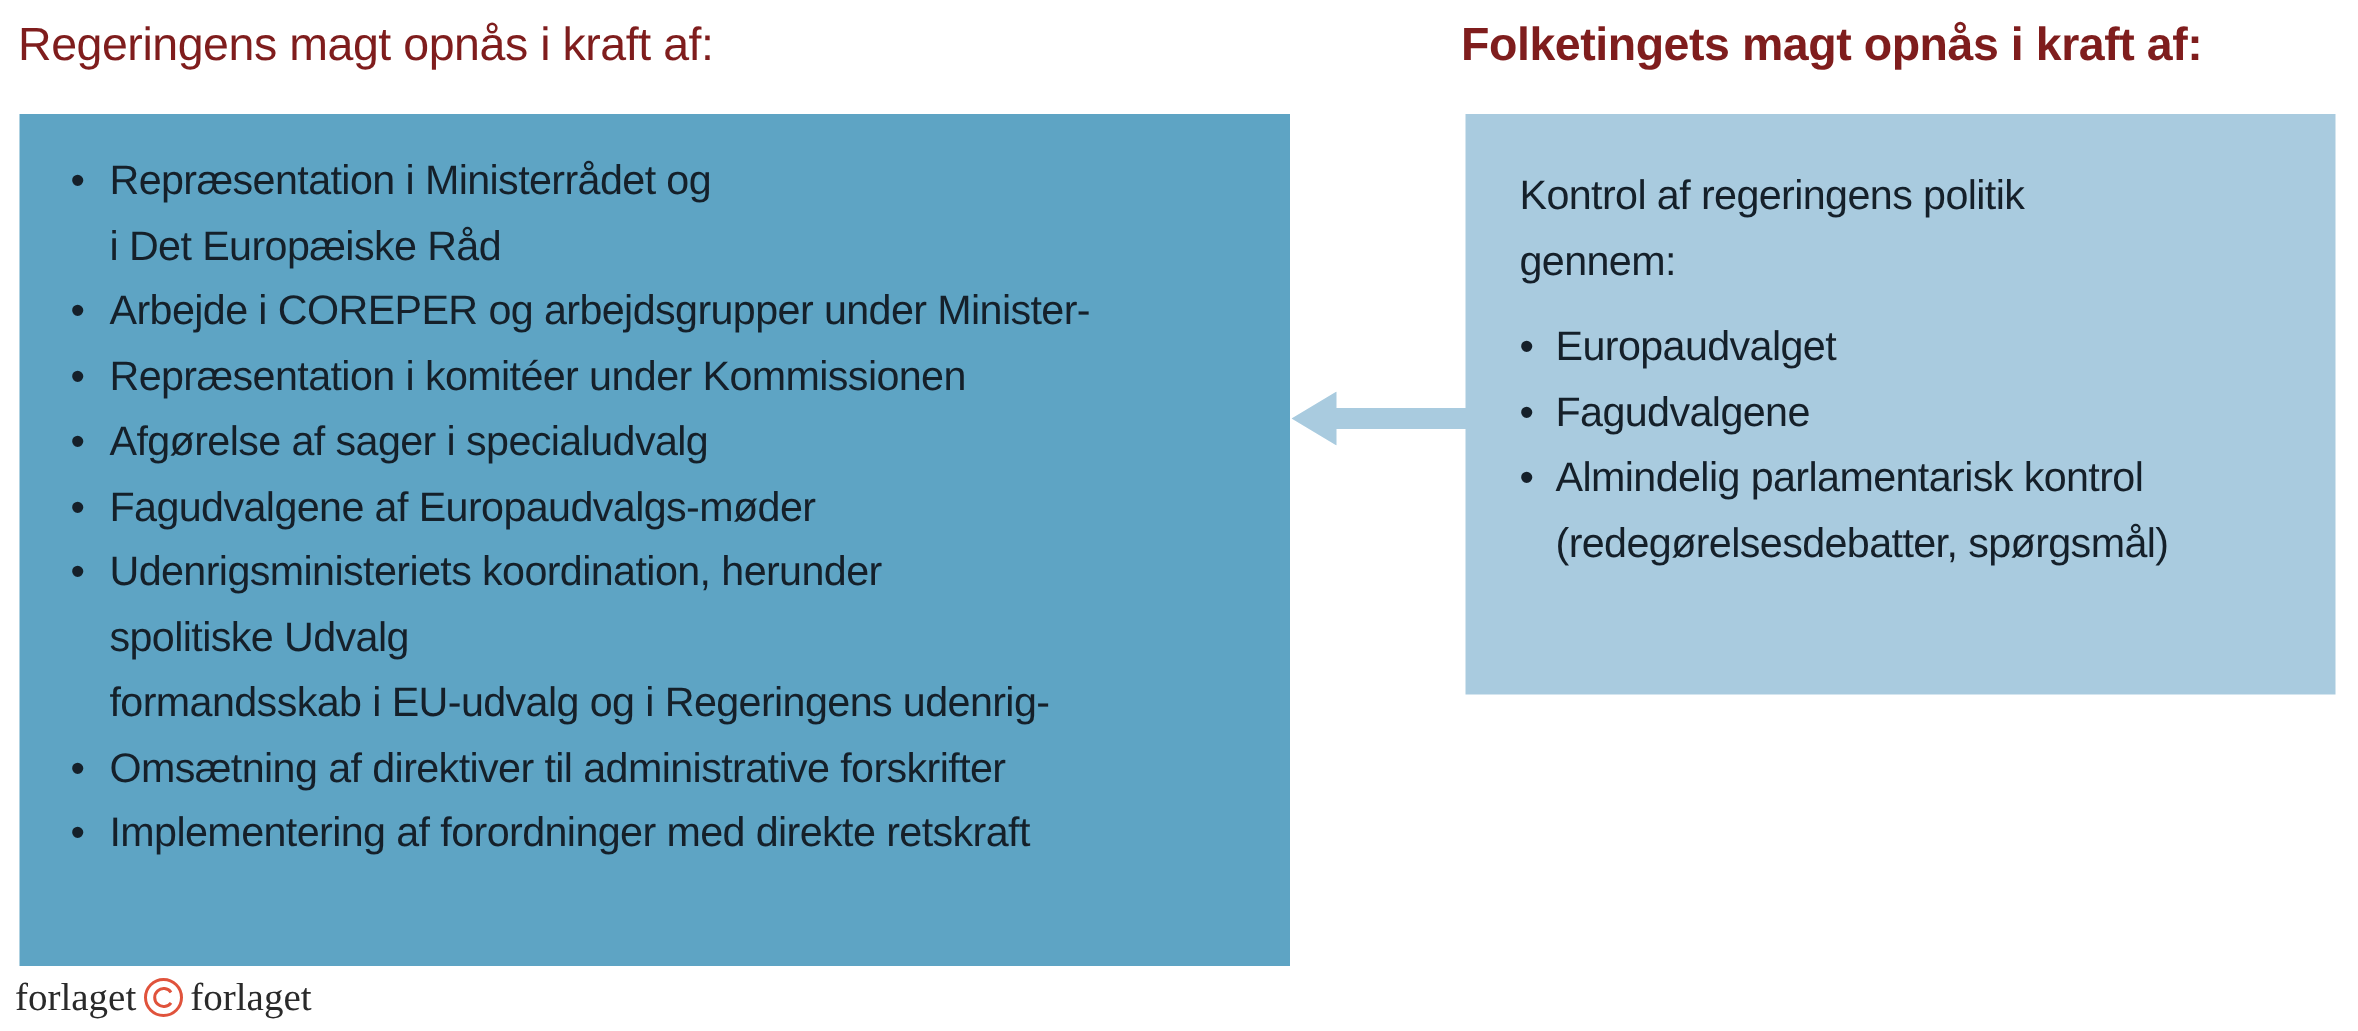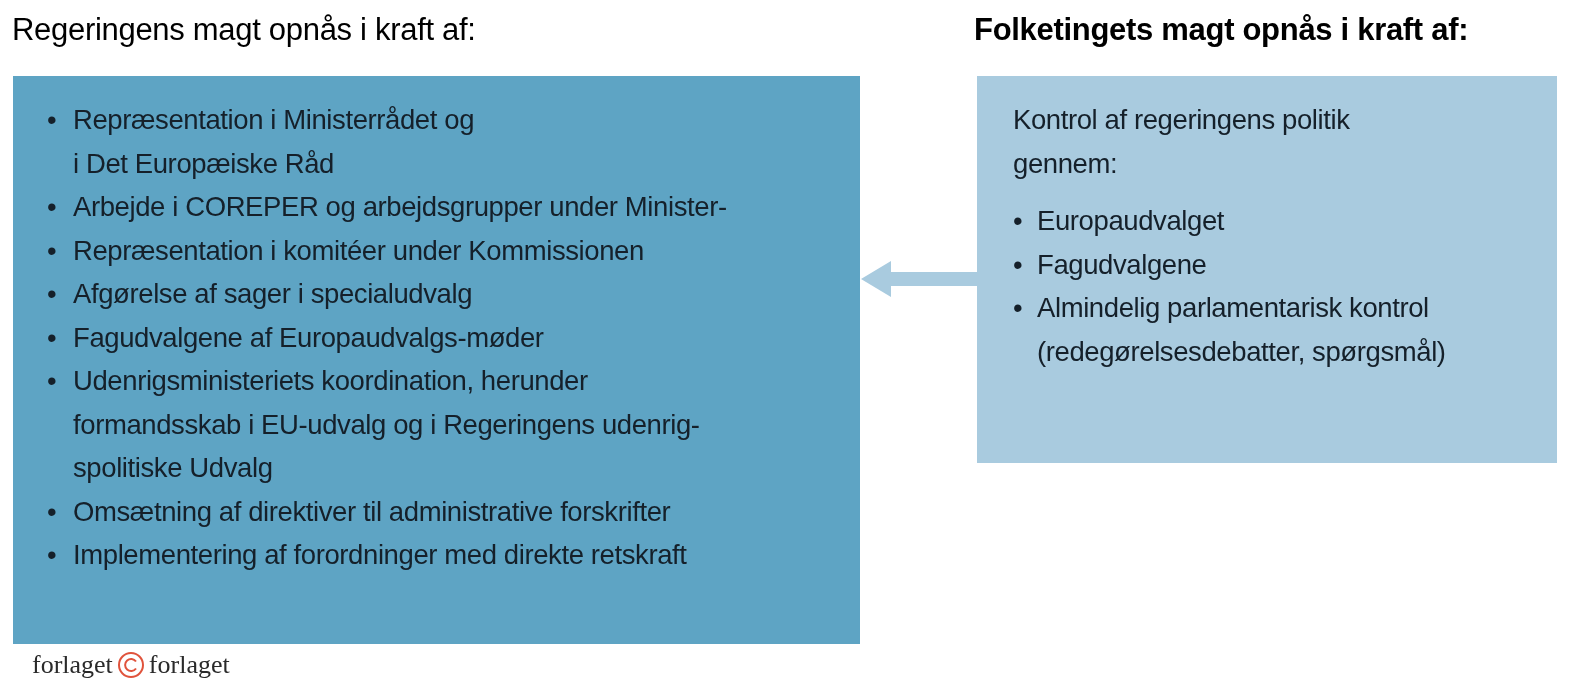--- a/index.html
+++ b/index.html
@@ -1,32 +1,32 @@
 <!DOCTYPE html>
 <html><head>
   <meta charset="utf-8">
   <style>
     html, body { margin:0; padding:0; background:#ffffff; }
     body { width:1572px; height:687px; position:relative; overflow:hidden;
            font-family:"Liberation Sans", "DejaVu Sans", sans-serif; color:#1b1b1b; }
-    .heading { position:absolute; top:12px; font-size:31px; letter-spacing:-0.3px; color:#000000; white-space:nowrap; }
+    .heading { position:absolute; top:12px; font-size:31px; letter-spacing:-0.3px; color:#7f1d1d; white-space:nowrap; }
     #h-left { left:12px; }
     #h-right { left:974px;font-weight:bold; }
     .box { position:absolute; box-sizing:border-box; }
     #box-left { left:13px; top:76px; width:847px; height:568px; background:#5ea4c4; padding:22px 20px 0 34px; }
-    #box-right { left:977px; top:76px; width:580px; height:387px; background:#a9cbdf; padding:22px 20px 0 36px; }
+    #box-right { left:977px; top:76px; width:580px; height:387px; background:#a9cbdf; padding:32px 20px 0 36px; }
     ul { list-style:none; margin:0; padding:0; }
     .lst li { position:relative; font-size:27.5px; line-height:43.5px; padding-left:26px; letter-spacing:-0.4px; color:#15202a; }
     .lst li .bullet { position:absolute; left:0; top:0; }
     .para { font-size:27.5px; line-height:43.5px; letter-spacing:-0.4px; color:#15202a; }
     #box-right .lst li { padding-left:24px; }
     #box-right .lst { margin-top:14px; margin-bottom:14px; }
     .arrow { position:absolute; left:861px; top:261px; width:118px; height:36px; }
     .footer { position:absolute; left:10px; top:650px; font-family:"Liberation Serif", "DejaVu Serif", serif;
-              font-size:26px; color:#2a2a2a; display:flex; align-items:center; gap:4px;margin-left:22px; }
+              font-size:26px; color:#2a2a2a; display:flex; align-items:center; gap:4px; }
     .copy { display:inline-block; width:28px; height:28px; }
   </style>
 </head>
 <body>
 
 <div class="heading" id="h-left">Regeringens magt opnås i kraft af:</div>
 <div class="heading" id="h-right">Folketingets magt opnås i kraft af:</div>
 
 <div class="box" id="box-left">
   <ul class="lst" id="left-list">
@@ -47,22 +47,22 @@
         <span class="bullet">•</span>
         <div>Afgørelse af sager i specialudvalg</div>
       </li>
       <li>
         <span class="bullet">•</span>
         <div>Fagudvalgene af Europaudvalgs-møder</div>
       </li>
       <li>
         <span class="bullet">•</span>
         <div>Udenrigsministeriets koordination, herunder</div>
+        <div>spolitiske Udvalg</div>
         <div>formandsskab i EU-udvalg og i Regeringens udenrig-</div>
-        <div>spolitiske Udvalg</div>
       </li>
       <li>
         <span class="bullet">•</span>
         <div>Omsætning af direktiver til administrative forskrifter</div>
       </li>
       <li>
         <span class="bullet">•</span>
         <div>Implementering af forordninger med direkte retskraft</div>
       </li>
     </ul>

